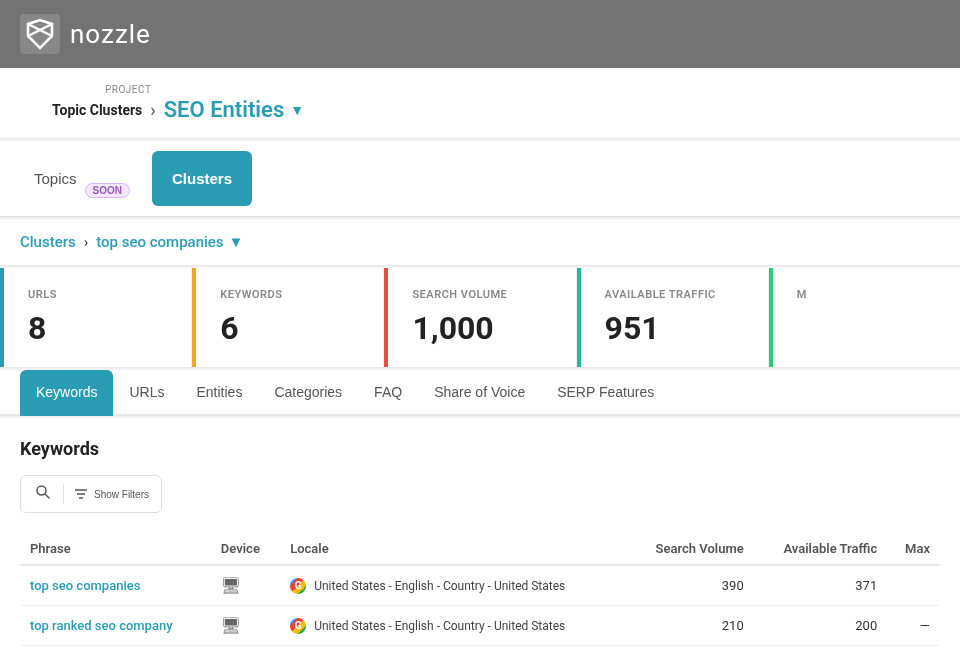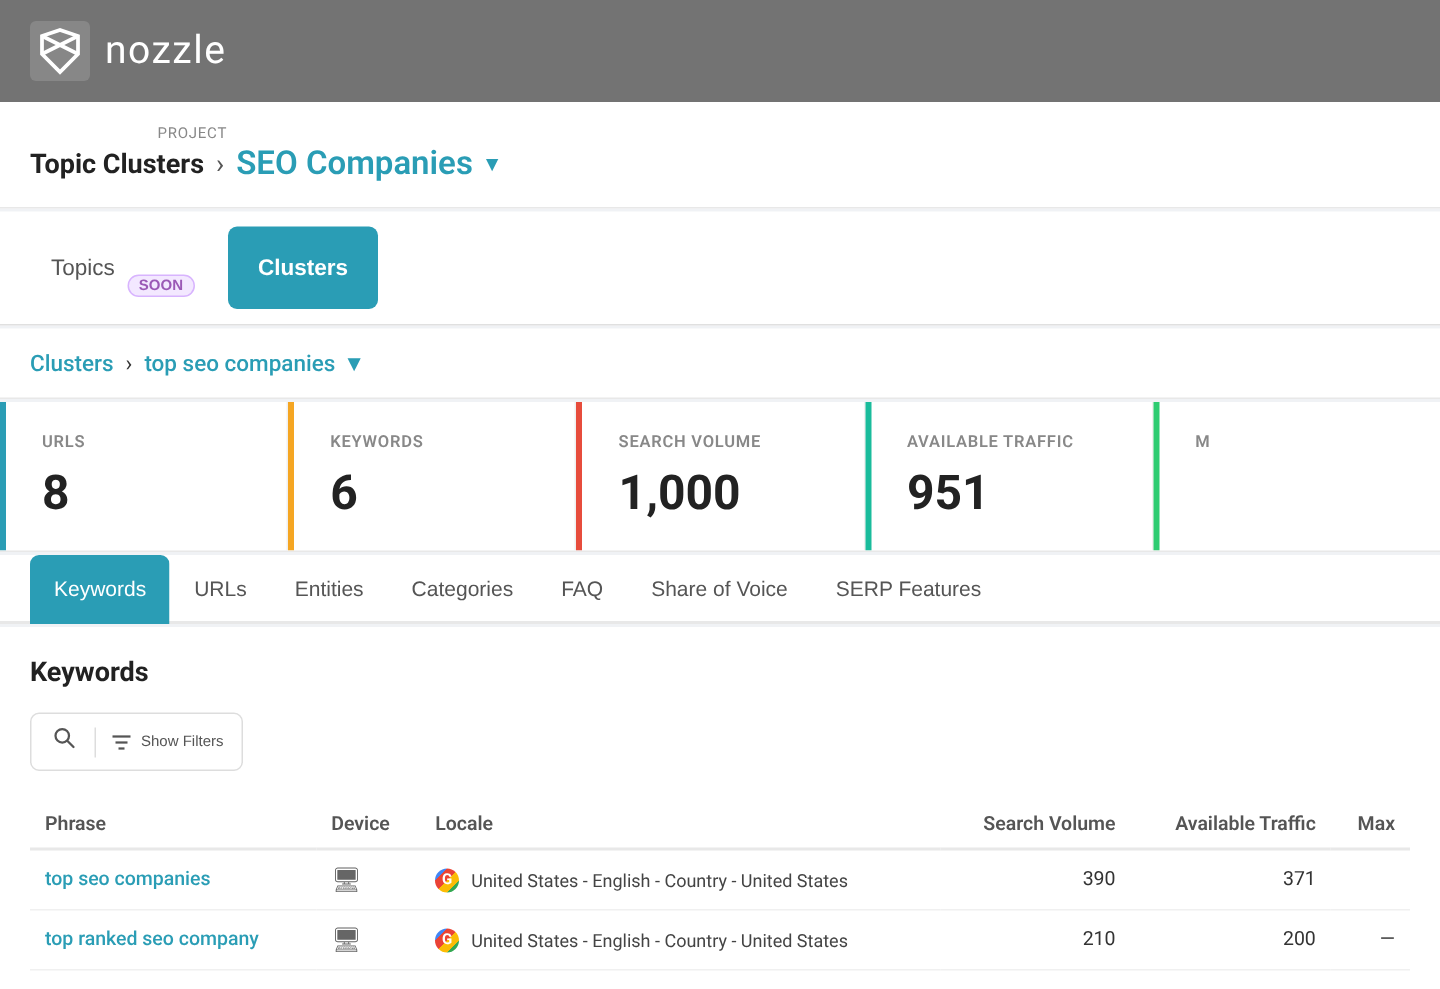--- a/index.html
+++ b/index.html
@@ -47,23 +47,24 @@
       letter-spacing: 0.5px;
       margin-bottom: 2px;
       margin-left: 85px;
     }
     .title-breadcrumb {
       display: flex;
       align-items: center;
       gap: 8px;
     }
     .title-main {
-      font-size: 18px;
+      font-size: 14px;
       font-weight: 700;
       color: #222;
+      margin-left: 32px;
     }
     .breadcrumb-arrow {
       font-size: 18px;
       color: #555;
     }
     .project-name {
       font-size: 22px;
       font-weight: 600;
       color: #2a9db5;
       display: flex;
@@ -325,21 +326,21 @@
   </div>
 </div>
 
 <div class="content-wrapper">
   <div class="title-section">
     <div class="project-label">PROJECT</div>
     <div class="title-breadcrumb">
       <span class="title-main">Topic Clusters</span>
       <span class="breadcrumb-arrow">›</span>
       <span class="project-name">
-        <span>SEO Companies</span>
+        <span>SEO Entities</span>
         <span class="dropdown-arrow">▼</span>
       </span>
     </div>
   </div>
 
   <div class="tabs-section">
     <button class="tab-topics">
       <span>Topics</span>
       <span class="soon-badge">SOON</span>
     </button>

